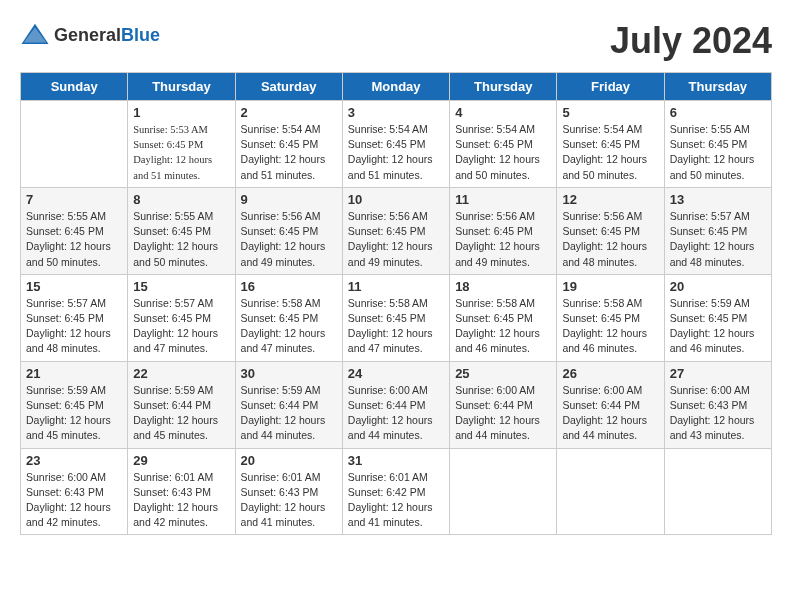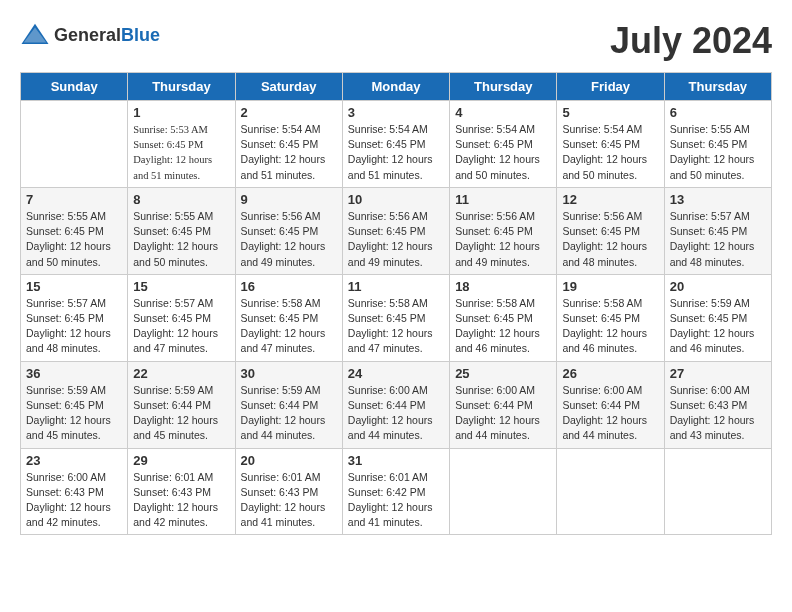--- a/index.html
+++ b/index.html
@@ -245,21 +245,21 @@
         </td>
         <td>
           <span class="day-number">20</span>
           <div class="day-info" style="white-space: pre-line;">Sunrise: 5:59 AM
 Sunset: 6:45 PM
 Daylight: 12 hours and 46 minutes.</div>
         </td>
       </tr>
       <tr class="row-shaded">
         <td>
-          <span class="day-number">36</span>
+          <span class="day-number">21</span>
           <div class="day-info" style="white-space: pre-line;">Sunrise: 5:59 AM
 Sunset: 6:45 PM
 Daylight: 12 hours and 45 minutes.</div>
         </td>
         <td>
           <span class="day-number">22</span>
           <div class="day-info" style="white-space: pre-line;">Sunrise: 5:59 AM
 Sunset: 6:44 PM
 Daylight: 12 hours and 45 minutes.</div>
         </td>

